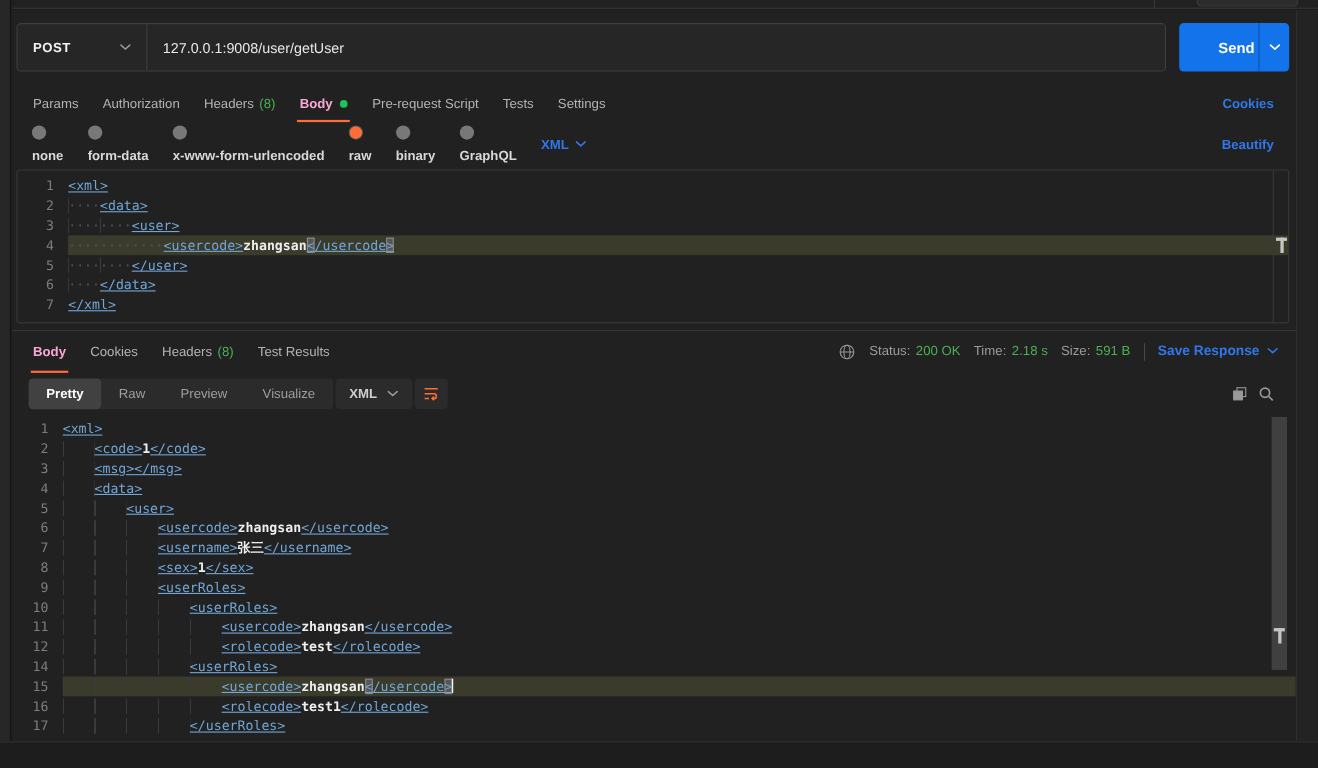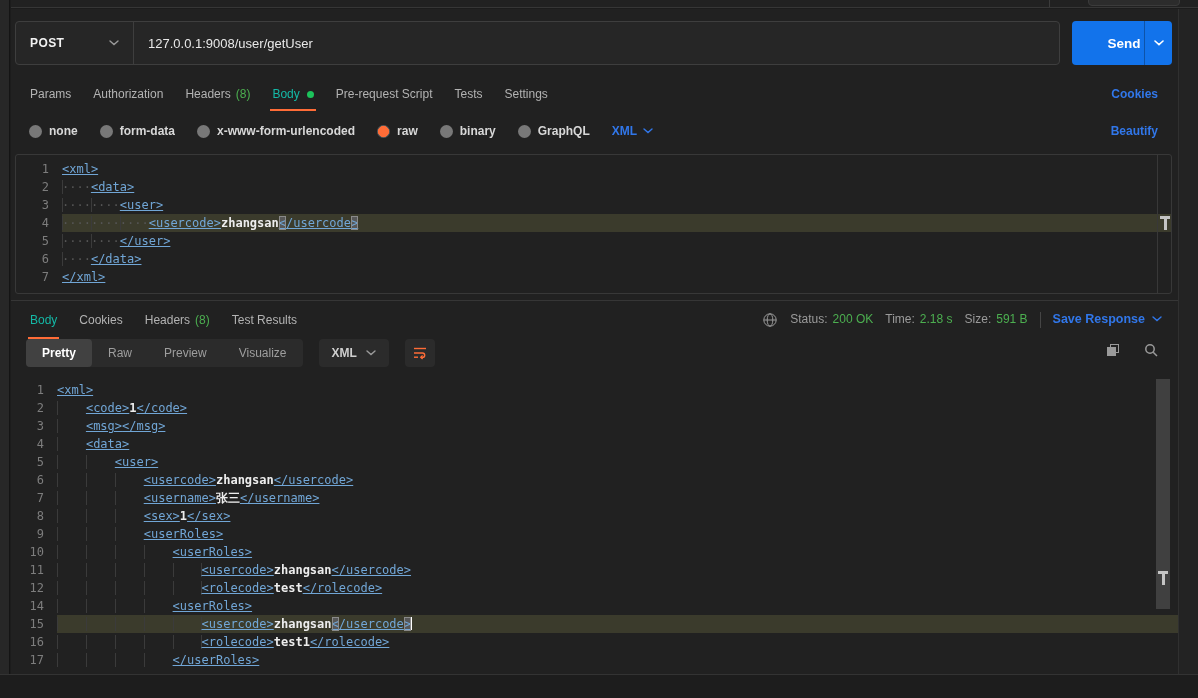--- a/index.html
+++ b/index.html
@@ -45,30 +45,30 @@
     background:var(--send-blue);color:#fff;cursor:pointer;padding:0;overflow:hidden;}
   .send-label{flex:1;display:flex;align-items:center;justify-content:center;
     font-size:13.5px;font-weight:bold;font-family:"Liberation Sans",sans-serif;padding-left:32px;}
   .send-caret{width:28px;display:flex;align-items:center;justify-content:center;
     border-left:1px solid rgba(0,0,0,.28);color:#fff;}
   
   .tabs-row{display:flex;align-items:center;height:34px;padding:0 20px 0 8px;flex:none;}
   .tabs{display:flex;height:100%;}
   .tab{position:relative;display:flex;align-items:center;gap:5px;padding:0 11px;font-size:12px;
     color:#b3b3b3;cursor:pointer;white-space:nowrap;}
-  .tab.active{color:#14b8a6;font-weight:normal;}
+  .tab.active{color:#f9a8d4;font-weight:bold;}
   .tab.active::after{content:'';position:absolute;left:9px;right:9px;bottom:0;height:2px;
     background:var(--accent-orange);}
   .tab .count{color:var(--status-green);}
   .tab .dot{width:7px;height:7px;border-radius:50%;background:#1cc35b;margin-left:2px;}
   .link{color:var(--link-blue);font-size:12px;font-weight:bold;margin-left:auto;cursor:pointer;
     text-decoration:none;}
   
   .radio-row{display:flex;align-items:center;gap:22px;height:40px;padding:0 20px 0 18px;flex:none;}
-  .radio{display:flex;align-items:flex-end;gap:7px;font-size:12px;font-weight:bold;color:#d8d8d8;cursor:pointer;}
+  .radio{display:flex;align-items:flex-start;gap:7px;font-size:12px;font-weight:bold;color:#d8d8d8;cursor:pointer;flex-direction:column;}
   .rb{width:13px;height:13px;border-radius:50%;background:#787878;flex:none;}
   .radio.selected .rb{background:radial-gradient(circle,var(--accent-orange) 0 58%,#5a5a5a 62% 100%);}
   .format-dd{display:flex;align-items:center;gap:6px;color:var(--link-blue);font-weight:bold;
     font-size:12px;cursor:pointer;}
   
   .editor-wrap{margin:3px 6px 0 4px;position:relative;border:1px solid #383838;border-radius:3px;
     height:140px;overflow:hidden;background:var(--panel);flex:none;}
   .code{font-family:"DejaVu Sans Mono",monospace;font-size:12px;line-height:18px;padding-top:5px;}
   .code-line{display:flex;height:18px;}
   .ln{width:46px;flex:none;text-align:right;padding-right:13px;color:#7d7d7d;user-select:none;}
@@ -87,21 +87,21 @@
   .section-divider{border-top:1px solid #363636;margin-top:6px;flex:none;}
   
   .resp-row{display:flex;align-items:center;height:38px;padding:0 16px 0 8px;flex:none;}
   .resp-meta{margin-left:auto;display:flex;align-items:flex-start;gap:12px;font-size:12px;color:#9b9b9b;}
   .meta-group{display:flex;align-items:center;gap:5px;white-space:nowrap;}
   .green{color:var(--status-green);}
   .meta-divider{width:1px;height:16px;background:#454545;}
   .save-link{display:flex;align-items:center;gap:7px;color:var(--link-blue);font-weight:bold;
     font-size:12.5px;cursor:pointer;}
   
-  .view-row{display:flex;height:38px;padding:0 16px 0 15px;gap:16px;flex:none;}
+  .view-row{display:flex;align-items:center;height:38px;padding:0 16px 0 15px;gap:2px;flex:none;}
   .segmented{display:flex;background:#2b2b2b;border-radius:4px;height:28px;align-items:stretch;}
   .seg{display:flex;align-items:center;padding:0 16px;font-size:12px;color:#9e9e9e;cursor:pointer;}
   .seg.active{background:#414141;color:#fff;font-weight:bold;border-radius:4px;}
   .dd-btn{display:flex;align-items:center;gap:9px;background:#2b2b2b;border-radius:4px;height:28px;
     padding:0 13px;font-size:12px;color:#cfcfcf;font-weight:bold;cursor:pointer;}
   .dd-btn .chev{color:#9a9a9a;}
   .icon-btn{background:#2b2b2b;border:none;border-radius:4px;height:28px;width:30px;display:flex;
     align-items:center;justify-content:center;cursor:pointer;color:var(--accent-orange);}
   .flat-icon{background:none;border:none;width:22px;height:22px;display:flex;align-items:center;
     justify-content:center;cursor:pointer;padding:0;}

